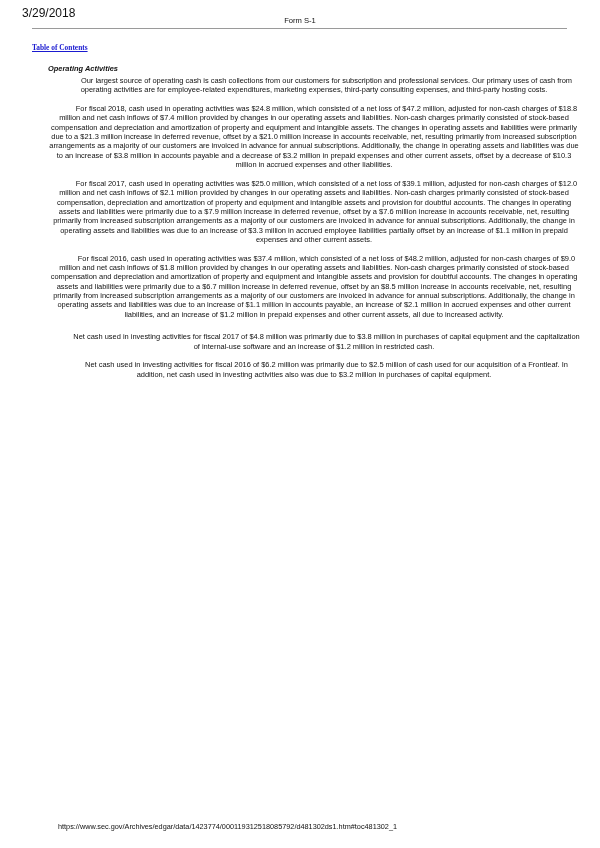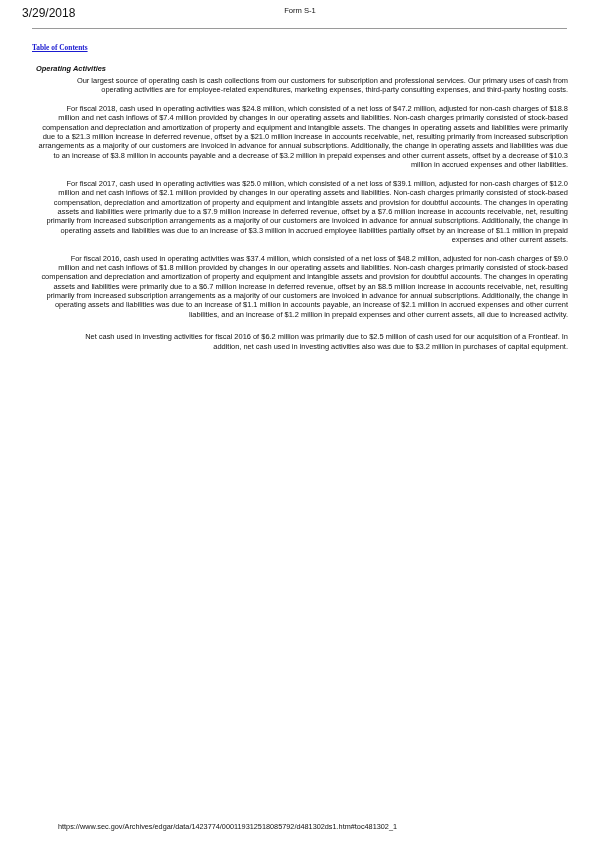--- a/index.html
+++ b/index.html
@@ -1,25 +1,25 @@
 <!DOCTYPE html>
 <html><head>
 <meta charset="utf-8">
 <style>
   html, body { margin: 0; padding: 0; background: #ffffff; }
   body { width: 600px; height: 848px; position: relative; overflow: hidden;
          font-family: "Liberation Sans", sans-serif; color: #111; }
   .hdr-date { position: absolute; left: 22px; top: 6px; font-size: 12px; }
-  .hdr-title { position: absolute; left: 0; width: 600px; top: 6px; text-align: center; font-size: 7.6px; }
+  .hdr-title { position: absolute; left: 0; width: 600px; top: 16px; text-align: center; font-size: 7.6px; }
   .hdr-rule { position: absolute; left: 32px; width: 535px; top: 28px; height: 0; border-top: 1px solid #9a9a9a; }
   .toc { position: absolute; left: 32px; top: 43px; font-family: "Liberation Serif", serif;
          font-size: 7.4px; font-weight: bold; color: #1a1ad0; text-decoration: underline; cursor: pointer; }
-  .content { position: absolute; left: 36px; top: 64px; width: 532px; font-size: 7.45px; line-height: 9.35px; }
+  .content { position: absolute; left: 48px; top: 64px; width: 532px; font-size: 7.45px; line-height: 9.35px; }
   .sec-head { font-weight: bold; font-style: italic; margin: 0 0 2.6px 0; }
-  p { margin: 0 0 9.4px 0; text-align: right; text-indent: 25px; }
+  p { margin: 0 0 9.4px 0; text-align: center; text-indent: 25px; }
   .sec-gap { height: 4px; }
   .page-num { text-align: center; margin-top: -1px; }
   .ftr-url { position: absolute; left: 22px; top: 822px; font-size: 7.3px; margin-left: 36px; }
   .ftr-page { position: absolute; right: 28px; top: 837px; font-size: 7.3px; margin-top: 29px; }
 </style>
 </head>
 <body>
 
 <div class="hdr-date">3/29/2018</div>
 <div class="hdr-title">Form S-1</div>
@@ -30,18 +30,19 @@
 <div class="content">
   <div>
     <div class="sec-head">Operating Activities</div>
     <p>Our largest source of operating cash is cash collections from our customers for subscription and professional services. Our primary uses of cash from operating activities are for employee-related expenditures, marketing expenses, third-party consulting expenses, and third-party hosting costs.</p>
     <p>For fiscal 2018, cash used in operating activities was $24.8 million, which consisted of a net loss of $47.2 million, adjusted for non-cash charges of $18.8 million and net cash inflows of $7.4 million provided by changes in our operating assets and liabilities. Non-cash charges primarily consisted of stock-based compensation and depreciation and amortization of property and equipment and intangible assets. The changes in operating assets and liabilities were primarily due to a $21.3 million increase in deferred revenue, offset by a $21.0 million increase in accounts receivable, net, resulting primarily from increased subscription arrangements as a majority of our customers are invoiced in advance for annual subscriptions. Additionally, the change in operating assets and liabilities was due to an increase of $3.8 million in accounts payable and a decrease of $3.2 million in prepaid expenses and other current assets, offset by a decrease of $10.3 million in accrued expenses and other liabilities.</p>
     <p>For fiscal 2017, cash used in operating activities was $25.0 million, which consisted of a net loss of $39.1 million, adjusted for non-cash charges of $12.0 million and net cash inflows of $2.1 million provided by changes in our operating assets and liabilities. Non-cash charges primarily consisted of stock-based compensation, depreciation and amortization of property and equipment and intangible assets and provision for doubtful accounts. The changes in operating assets and liabilities were primarily due to a $7.9 million increase in deferred revenue, offset by a $7.6 million increase in accounts receivable, net, resulting primarily from increased subscription arrangements as a majority of our customers are invoiced in advance for annual subscriptions. Additionally, the change in operating assets and liabilities was due to an increase of $3.3 million in accrued employee liabilities partially offset by an increase of $1.1 million in prepaid expenses and other current assets.</p>
     <p>For fiscal 2016, cash used in operating activities was $37.4 million, which consisted of a net loss of $48.2 million, adjusted for non-cash charges of $9.0 million and net cash inflows of $1.8 million provided by changes in our operating assets and liabilities. Non-cash charges primarily consisted of stock-based compensation and depreciation and amortization of property and equipment and intangible assets and provision for doubtful accounts. The changes in operating assets and liabilities were primarily due to a $6.7 million increase in deferred revenue, offset by an $8.5 million increase in accounts receivable, net, resulting primarily from increased subscription arrangements as a majority of our customers are invoiced in advance for annual subscriptions. Additionally, the change in operating assets and liabilities was due to an increase of $1.1 million in accounts payable, an increase of $2.1 million in accrued expenses and other current liabilities, and an increase of $1.2 million in prepaid expenses and other current assets, all due to increased activity.</p>
   </div>
   <div class="sec-gap"></div>
   <div>
+    <p>Net cash used in investing activities for fiscal 2017 of $4.8 million was primarily due to $3.8 million in purchases of capital equipment and the capitalization of internal-use software and an increase of $1.2 million in restricted cash.</p>
     <p>Net cash used in investing activities for fiscal 2016 of $6.2 million was primarily due to $2.5 million of cash used for our acquisition of a Frontleaf. In addition, net cash used in investing activities also was due to $3.2 million in purchases of capital equipment.</p>
   </div>
 </div>
 
 <div class="ftr-url">https://www.sec.gov/Archives/edgar/data/1423774/000119312518085792/d481302ds1.htm#toc481302_1</div>
 <div class="ftr-page">94/247</div>
 
 </body></html>

